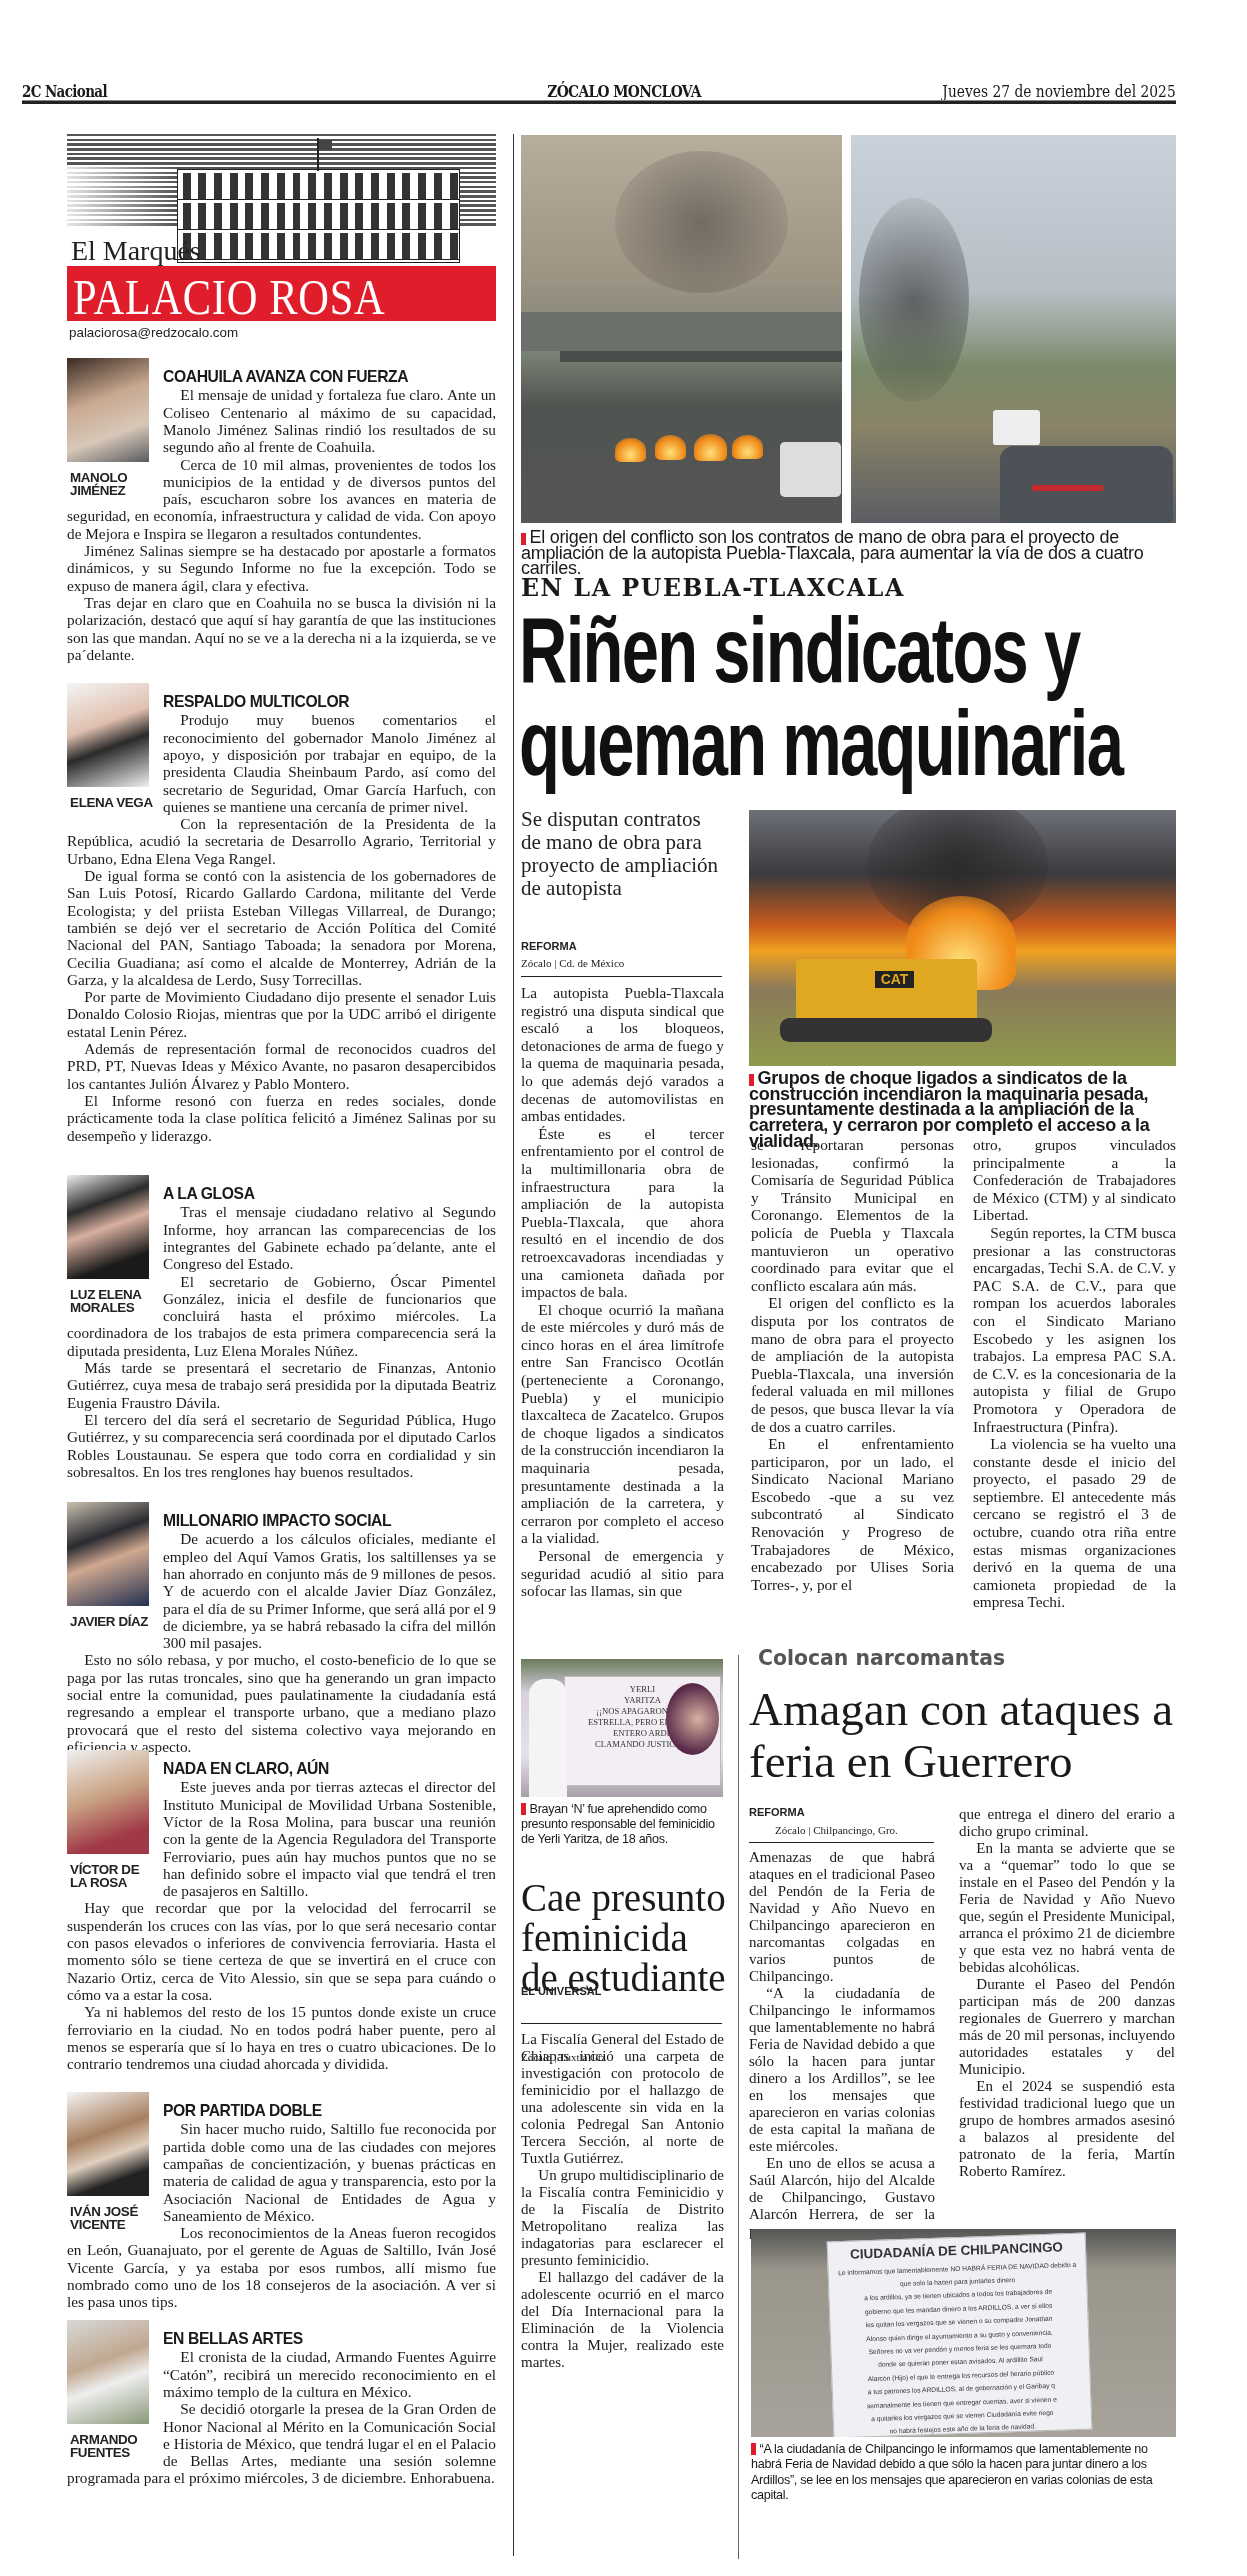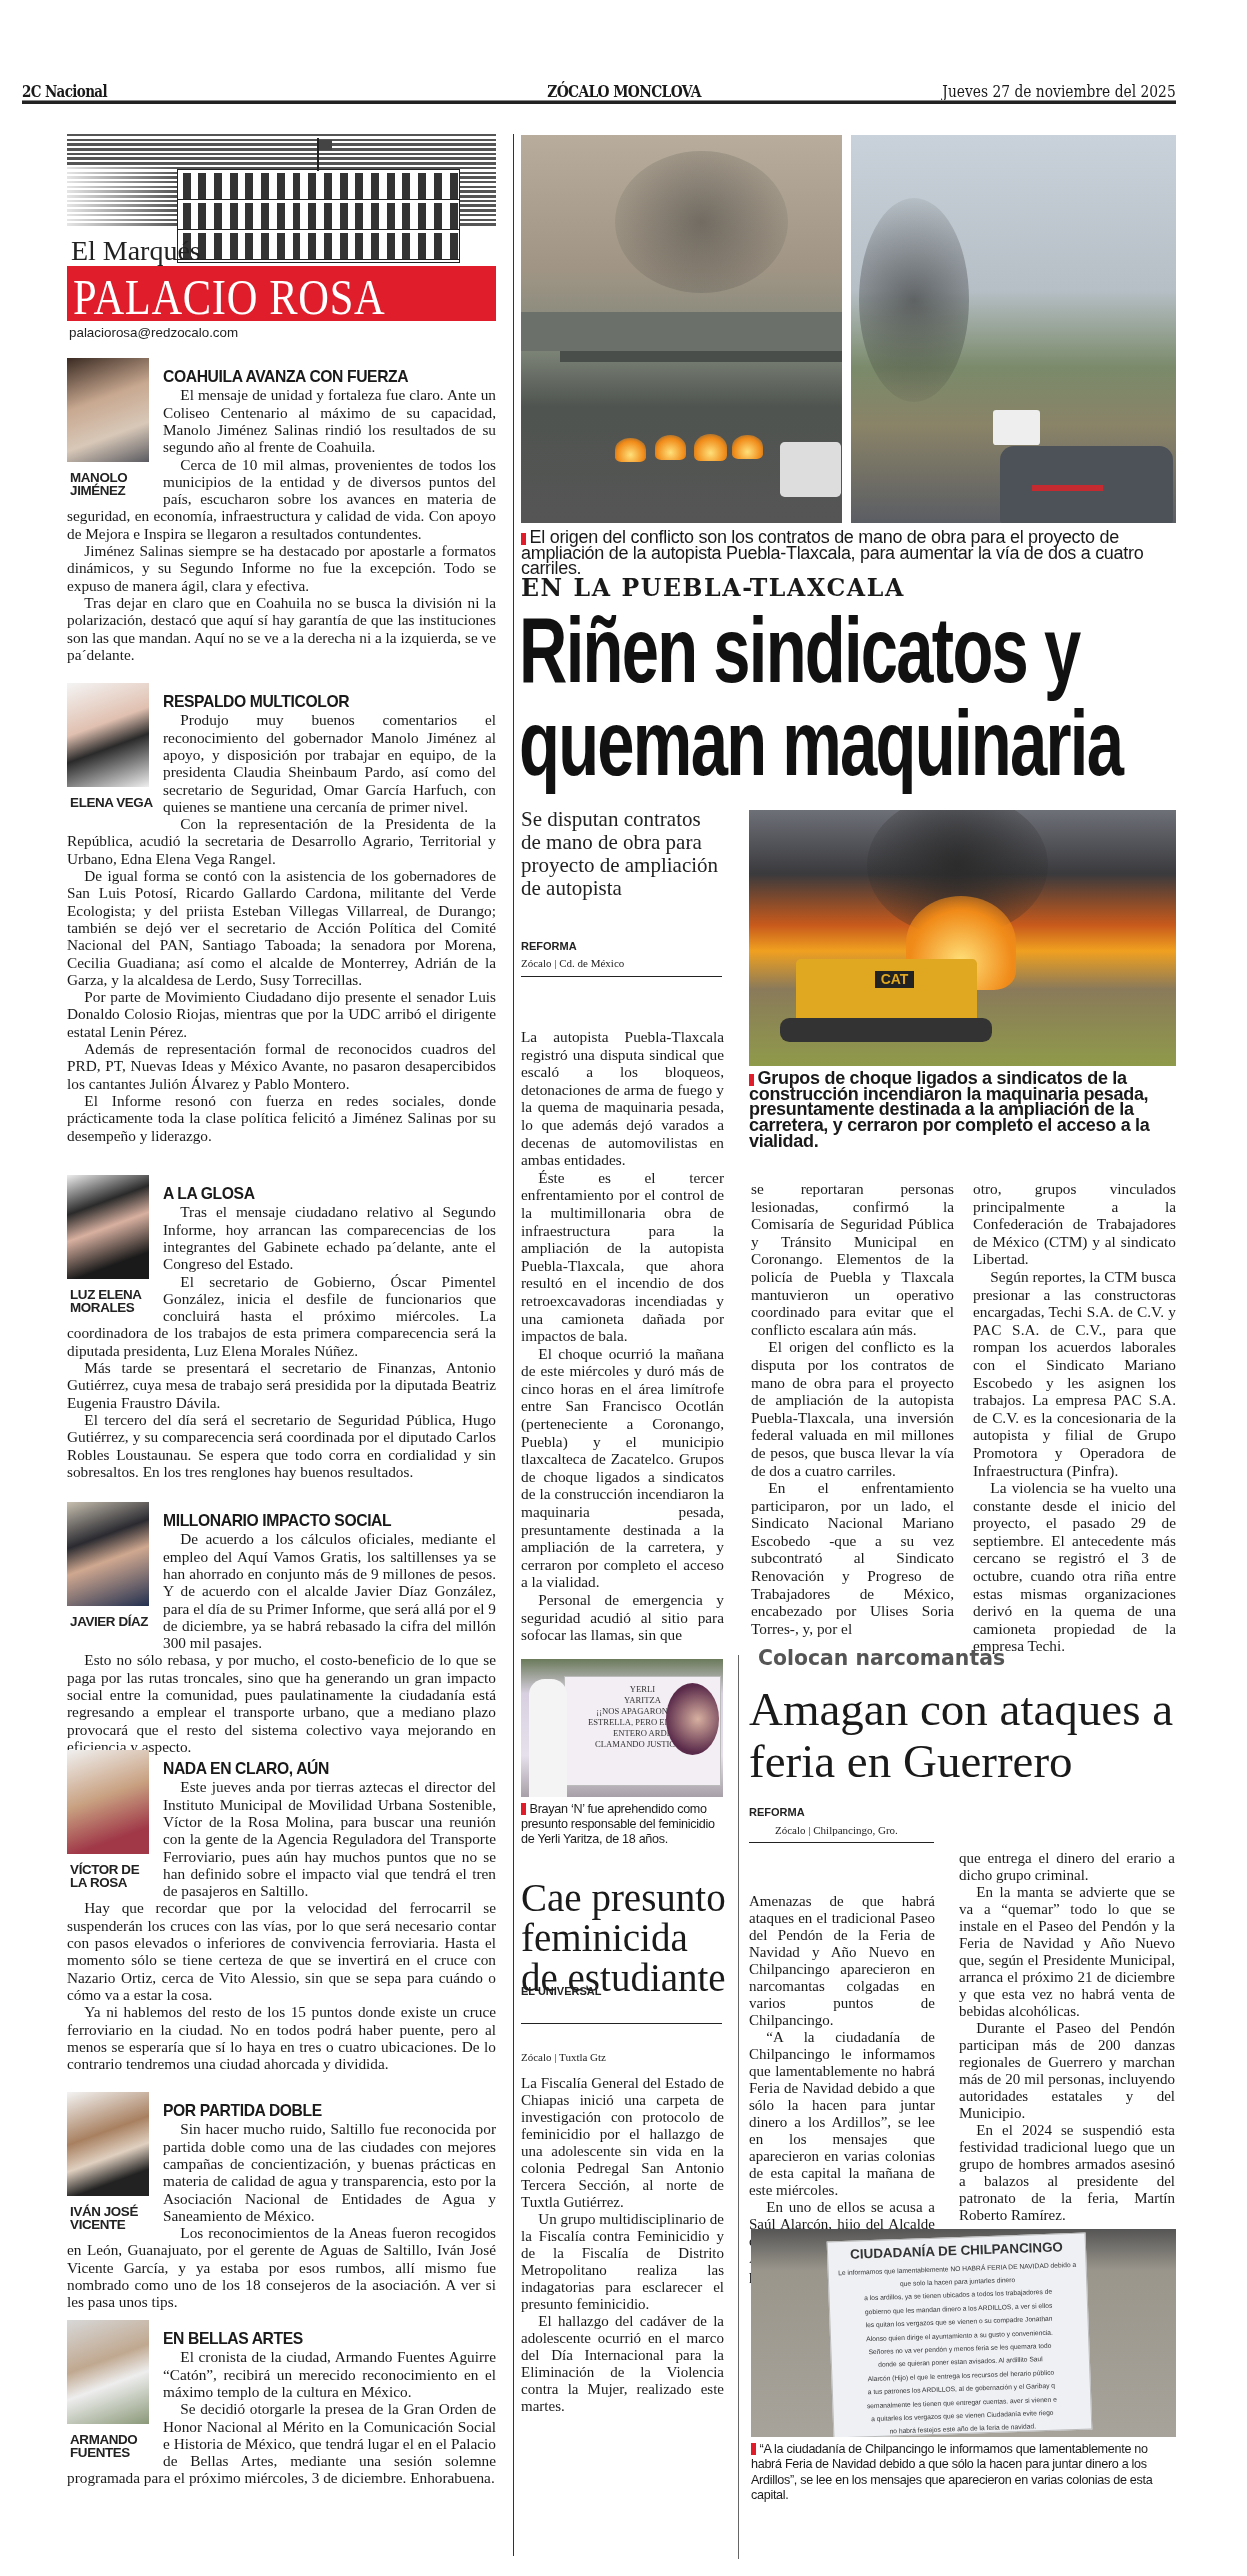--- a/index.html
+++ b/index.html
@@ -60,21 +60,21 @@
 
   
   #kicker { left: 521px; top: 574px; font-family: "DejaVu Serif", serif; font-weight: bold; font-size: 23.6px; letter-spacing: 1.6px; color: #1a1a1a; }
   #headline { left: 519px; top: 604px; width: 676px; font-family: "Liberation Sans", sans-serif; font-weight: bold; font-size: 93px; line-height: 93px; color: #111; letter-spacing: -2.4px; transform: scaleX(0.72); transform-origin: left; white-space: nowrap; }
   #subhead { left: 521px; top: 808px; width: 204px; font-family: "Liberation Serif", serif; font-size: 21px; line-height: 23px; color: #222; }
   .byline-agency { position: absolute; font-family: "Liberation Sans", sans-serif; font-weight: bold; font-size: 11px; color: #222; }
   .byline-place { position: absolute; font-family: "Liberation Serif", serif; font-size: 11px; color: #222; }
   .byline-rule { position: absolute; height: 0.8px; background: #222; }
   .txt { position: absolute; font-family: "Liberation Serif", serif; font-size: 15.3px; line-height: 17.6px; text-align: justify; color: #1a1a1a; }
   .txt p { text-indent: 17.3px; }
-  .txt p.first { text-indent: 0; margin-top: 44px; }
+  .txt p.first { text-indent: 0; }
 
   #sec2-kicker { left: 749px; top: 1646px; font-family: "DejaVu Sans", sans-serif; font-weight: bold; font-size: 20.4px; color: #555; margin-left: 9px; }
   #sec2-head { left: 749px; top: 1683px; width: 440px; font-family: "Liberation Serif", serif; font-size: 47px; line-height: 52px; color: #1a1a1a; }
   #sec3-head { left: 521px; top: 1846px; width: 212px; font-family: "Liberation Serif", serif; font-size: 39px; line-height: 40px; color: #1a1a1a; margin-top: 32px; }
 </style>
 </head>
 <body>
 
 <div class="abs" id="hdr-left">2C Nacional</div>
 <div class="abs" id="hdr-center"><span>ZÓCALO MONCLOVA</span></div>

